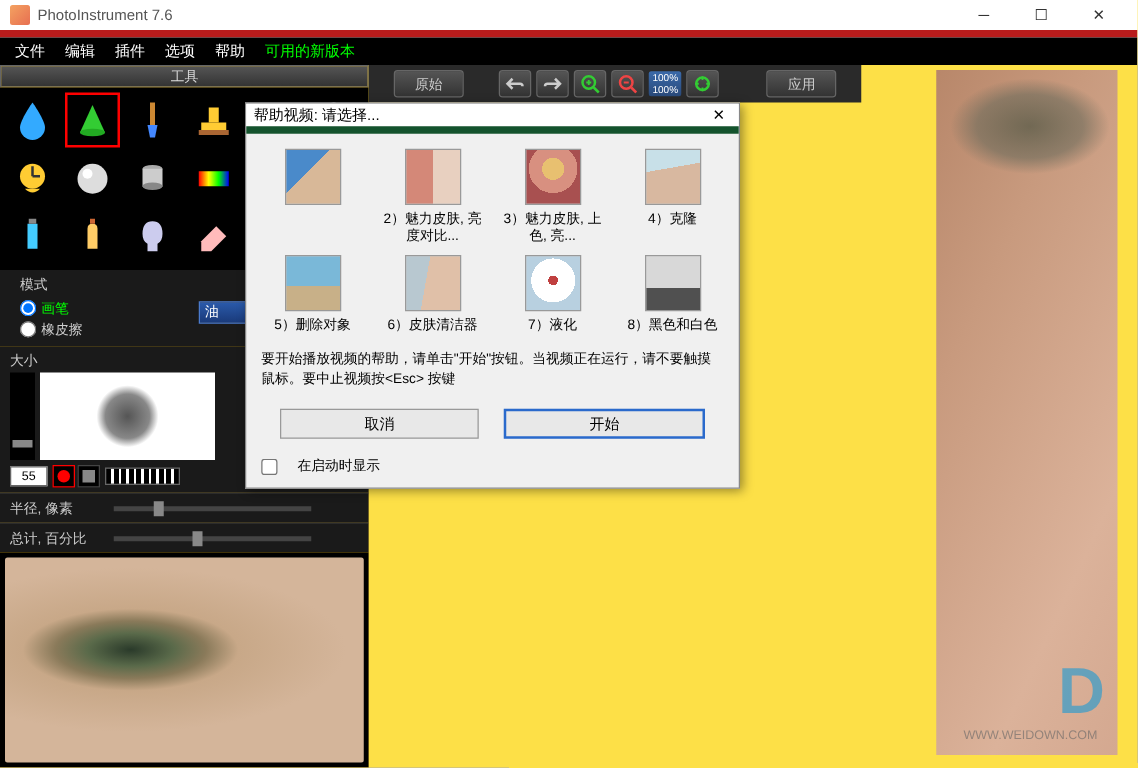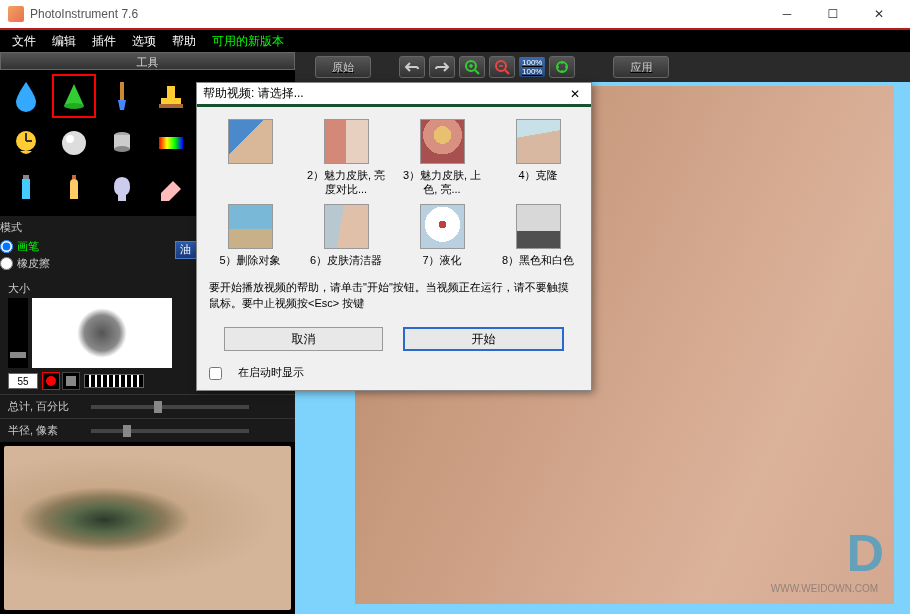--- a/index.html
+++ b/index.html
@@ -1,19 +1,19 @@
 <!DOCTYPE html>
 <html><head>
   <meta charset="utf-8">
   <style>
     * { margin: 0; padding: 0; box-sizing: border-box; }
     body { font-family: "Microsoft YaHei", sans-serif; font-size: 12px; background: #fff; overflow: hidden; width: 910px; height: 614px; }
     
     
-    .titlebar { height: 30px; background: #fff; display: flex; align-items: center; padding: 0 8px; border-bottom: 2px solid #b91c1c; }
+    .titlebar { height: 30px; background: #fff; display: flex; align-items: center; padding: 0 8px; border-bottom: 6px solid #b91c1c; }
     .titlebar-icon { width: 16px; height: 16px; margin-right: 6px; background: linear-gradient(135deg, #f4a261, #e76f51); border-radius: 2px; }
     .titlebar-text { flex: 1; color: #555; font-size: 12px; }
     .win-controls { display: flex; }
     .win-btn { width: 46px; height: 30px; display: flex; align-items: center; justify-content: center; color: #333; cursor: pointer; }
     
     
     .menubar { height: 22px; background: #000; display: flex; align-items: center; padding: 0 4px; }
     .menu-item { color: #fff; padding: 2px 8px; cursor: pointer; font-size: 12px; }
     .menu-new { color: #0f0; }
     
@@ -23,21 +23,21 @@
     
     .sidebar { width: 295px; background: #eab308; display: flex; flex-direction: column; }
     
     .panel-title { height: 18px; background: linear-gradient(#555, #333); color: #ddd; font-size: 11px; text-align: center; line-height: 18px; border: 1px solid #666; }
     
     .tools-grid { background: #000; padding: 4px; display: grid; grid-template-columns: repeat(6, 1fr); gap: 2px; height: 146px; }
     .tool { width: 44px; height: 44px; display: flex; align-items: center; justify-content: center; cursor: pointer; position: relative; }
     .tool.selected { border: 2px solid #f00; }
     .tool svg { width: 36px; height: 36px; }
     
-    .mode-section { padding: 4px 0; background: #1a1a1a; }
+    .mode-section { padding: 4px 16px; background: #1a1a1a; }
     .mode-label { color: #ccc; font-size: 11px; margin-bottom: 4px; }
     .radio-row { display: flex; align-items: center; color: #ccc; font-size: 11px; margin: 2px 0; }
     .radio-row input { margin-right: 4px; }
     .checked-label { color: #0f0; }
     .mode-combo { float: right; width: 120px; height: 18px; background: linear-gradient(#2a5aaa, #1a3a7a); color: #fff; font-size: 11px; padding: 0 4px; border: 1px solid #4a7acc; margin-top: -32px; }
     
     .size-section { padding: 4px 8px; background: #1a1a1a; }
     .size-header { color: #ccc; font-size: 11px; margin-bottom: 2px; }
     .size-preview { display: flex; align-items: center; }
     .size-slider-v { width: 20px; height: 70px; background: #000; position: relative; margin-right: 4px; }
@@ -56,32 +56,32 @@
     .slider-row { padding: 4px 8px; display: flex; align-items: center; background: #1a1a1a; border-top: 1px solid #333; }
     .slider-label { color: #ccc; font-size: 11px; width: 75px; }
     .slider-track { flex: 1; height: 4px; background: #444; position: relative; margin: 0 8px; }
     .slider-thumb { position: absolute; top: -4px; width: 8px; height: 12px; background: #888; }
     .slider-val { width: 30px; color: #ccc; font-size: 11px; text-align: right; }
     
     .preview-area { flex: 1; background: #000; padding: 4px; display: flex; align-items: center; justify-content: center; }
     .preview-img { width: 100%; height: 100%; background: radial-gradient(ellipse 60% 40% at 35% 45%, #2a3a2a 0%, #5a6a4a 20%, #8a7a5a 35%, #c8a888 50%, #d4b59a 100%); position: relative; border-radius: 2px; }
     
     
-    .canvas-area { flex: 1; background: #7dd3fc; position: relative; display: flex; flex-direction: column; text-decoration: underline; }
+    .canvas-area { flex: 1; background: #fde047; position: relative; display: flex; flex-direction: row; }
     .toolbar { height: 30px; background: #2a2a2a; display: flex; align-items: center; padding: 4px 20px; gap: 4px; }
     .tb-btn { height: 22px; padding: 0 16px; background: linear-gradient(#555, #333); border: 1px solid #666; color: #ccc; font-size: 11px; display: flex; align-items: center; cursor: pointer; border-radius: 3px; }
     .tb-icon-btn { width: 26px; height: 22px; background: linear-gradient(#555, #333); border: 1px solid #666; display: flex; align-items: center; justify-content: center; cursor: pointer; border-radius: 3px; }
     .tb-zoom { display: flex; flex-direction: column; background: linear-gradient(#3a6aaa, #2a4a7a); color: #fff; font-size: 8px; padding: 1px 3px; border-radius: 2px; line-height: 9px; }
     
     .canvas { flex: 1; margin: 4px 16px 10px 60px; background: linear-gradient(115deg, #b8876a 0%, #c89a7e 30%, #dbb29a 75%, #d4a890 100%); position: relative; overflow: hidden; }
     .canvas-eye { position: absolute; top: 0; left: 0; width: 150px; height: 90px; background: radial-gradient(ellipse at center, #3a4a3a 0%, #6a6a5a 40%, transparent 60%); opacity: 0.6; }
     
     
     .dialog-overlay { position: absolute; top: 82px; left: 196px; width: 396px; background: #f0f0f0; border: 1px solid #888; box-shadow: 2px 2px 8px rgba(0,0,0,0.4); z-index: 100; }
-    .dialog-title { height: 24px; display: flex; align-items: center; padding: 0 6px; background: #fff; border-bottom: 3px solid #14532d; font-size: 12px; }
+    .dialog-title { height: 24px; display: flex; align-items: center; padding: 0 6px; background: #fff; border-bottom: 6px solid #14532d; font-size: 12px; }
     .dialog-title-text { flex: 1; }
     .dialog-close { width: 20px; height: 18px; display: flex; align-items: center; justify-content: center; cursor: pointer; }
     .video-grid { display: grid; grid-template-columns: repeat(4, 1fr); gap: 8px 14px; padding: 12px 12px 4px; }
     .video-item { text-align: center; }
     .video-thumb { width: 45px; height: 45px; margin: 0 auto 4px; border: 1px solid #999; }
     .vt1 { background: linear-gradient(135deg, #4a8aca 40%, #d8b898 40%); }
     .vt2 { background: linear-gradient(90deg, #d48878 50%, #e8d0c0 50%); }
     .vt3 { background: radial-gradient(circle at 50% 35%, #e8c070 25%, #d89080 25%, #d89080 55%, #a85050 55%); }
     .vt4 { background: linear-gradient(170deg, #c8e0e8 35%, #d8b8a0 35%); }
     .vt5 { background: linear-gradient(#7ab8d8 55%, #c8b088 55%); }
@@ -265,30 +265,30 @@
             </div>
           <div class="shape-btn">
               <div class="shape-square"></div>
             </div>
         </div>
         <div class="pattern-bar"></div>
       </div>
     </div>
 
     <div class="slider-row">
+      <div class="slider-label">半径, 像素</div>
+      <div class="slider-track">
+          <div class="slider-thumb" style="left:20%"></div>
+        </div>
+      <div class="slider-val"></div>
+    </div>
+    <div class="slider-row">
       <div class="slider-label">总计, 百分比</div>
       <div class="slider-track">
           <div class="slider-thumb" style="left:40%"></div>
-        </div>
-      <div class="slider-val"></div>
-    </div>
-    <div class="slider-row">
-      <div class="slider-label">半径, 像素</div>
-      <div class="slider-track">
-          <div class="slider-thumb" style="left:20%"></div>
         </div>
       <div class="slider-val"></div>
     </div>
 
     <div class="preview-area">
       <div class="preview-img"></div>
     </div>
   </div>
 
   <div class="canvas-area">

